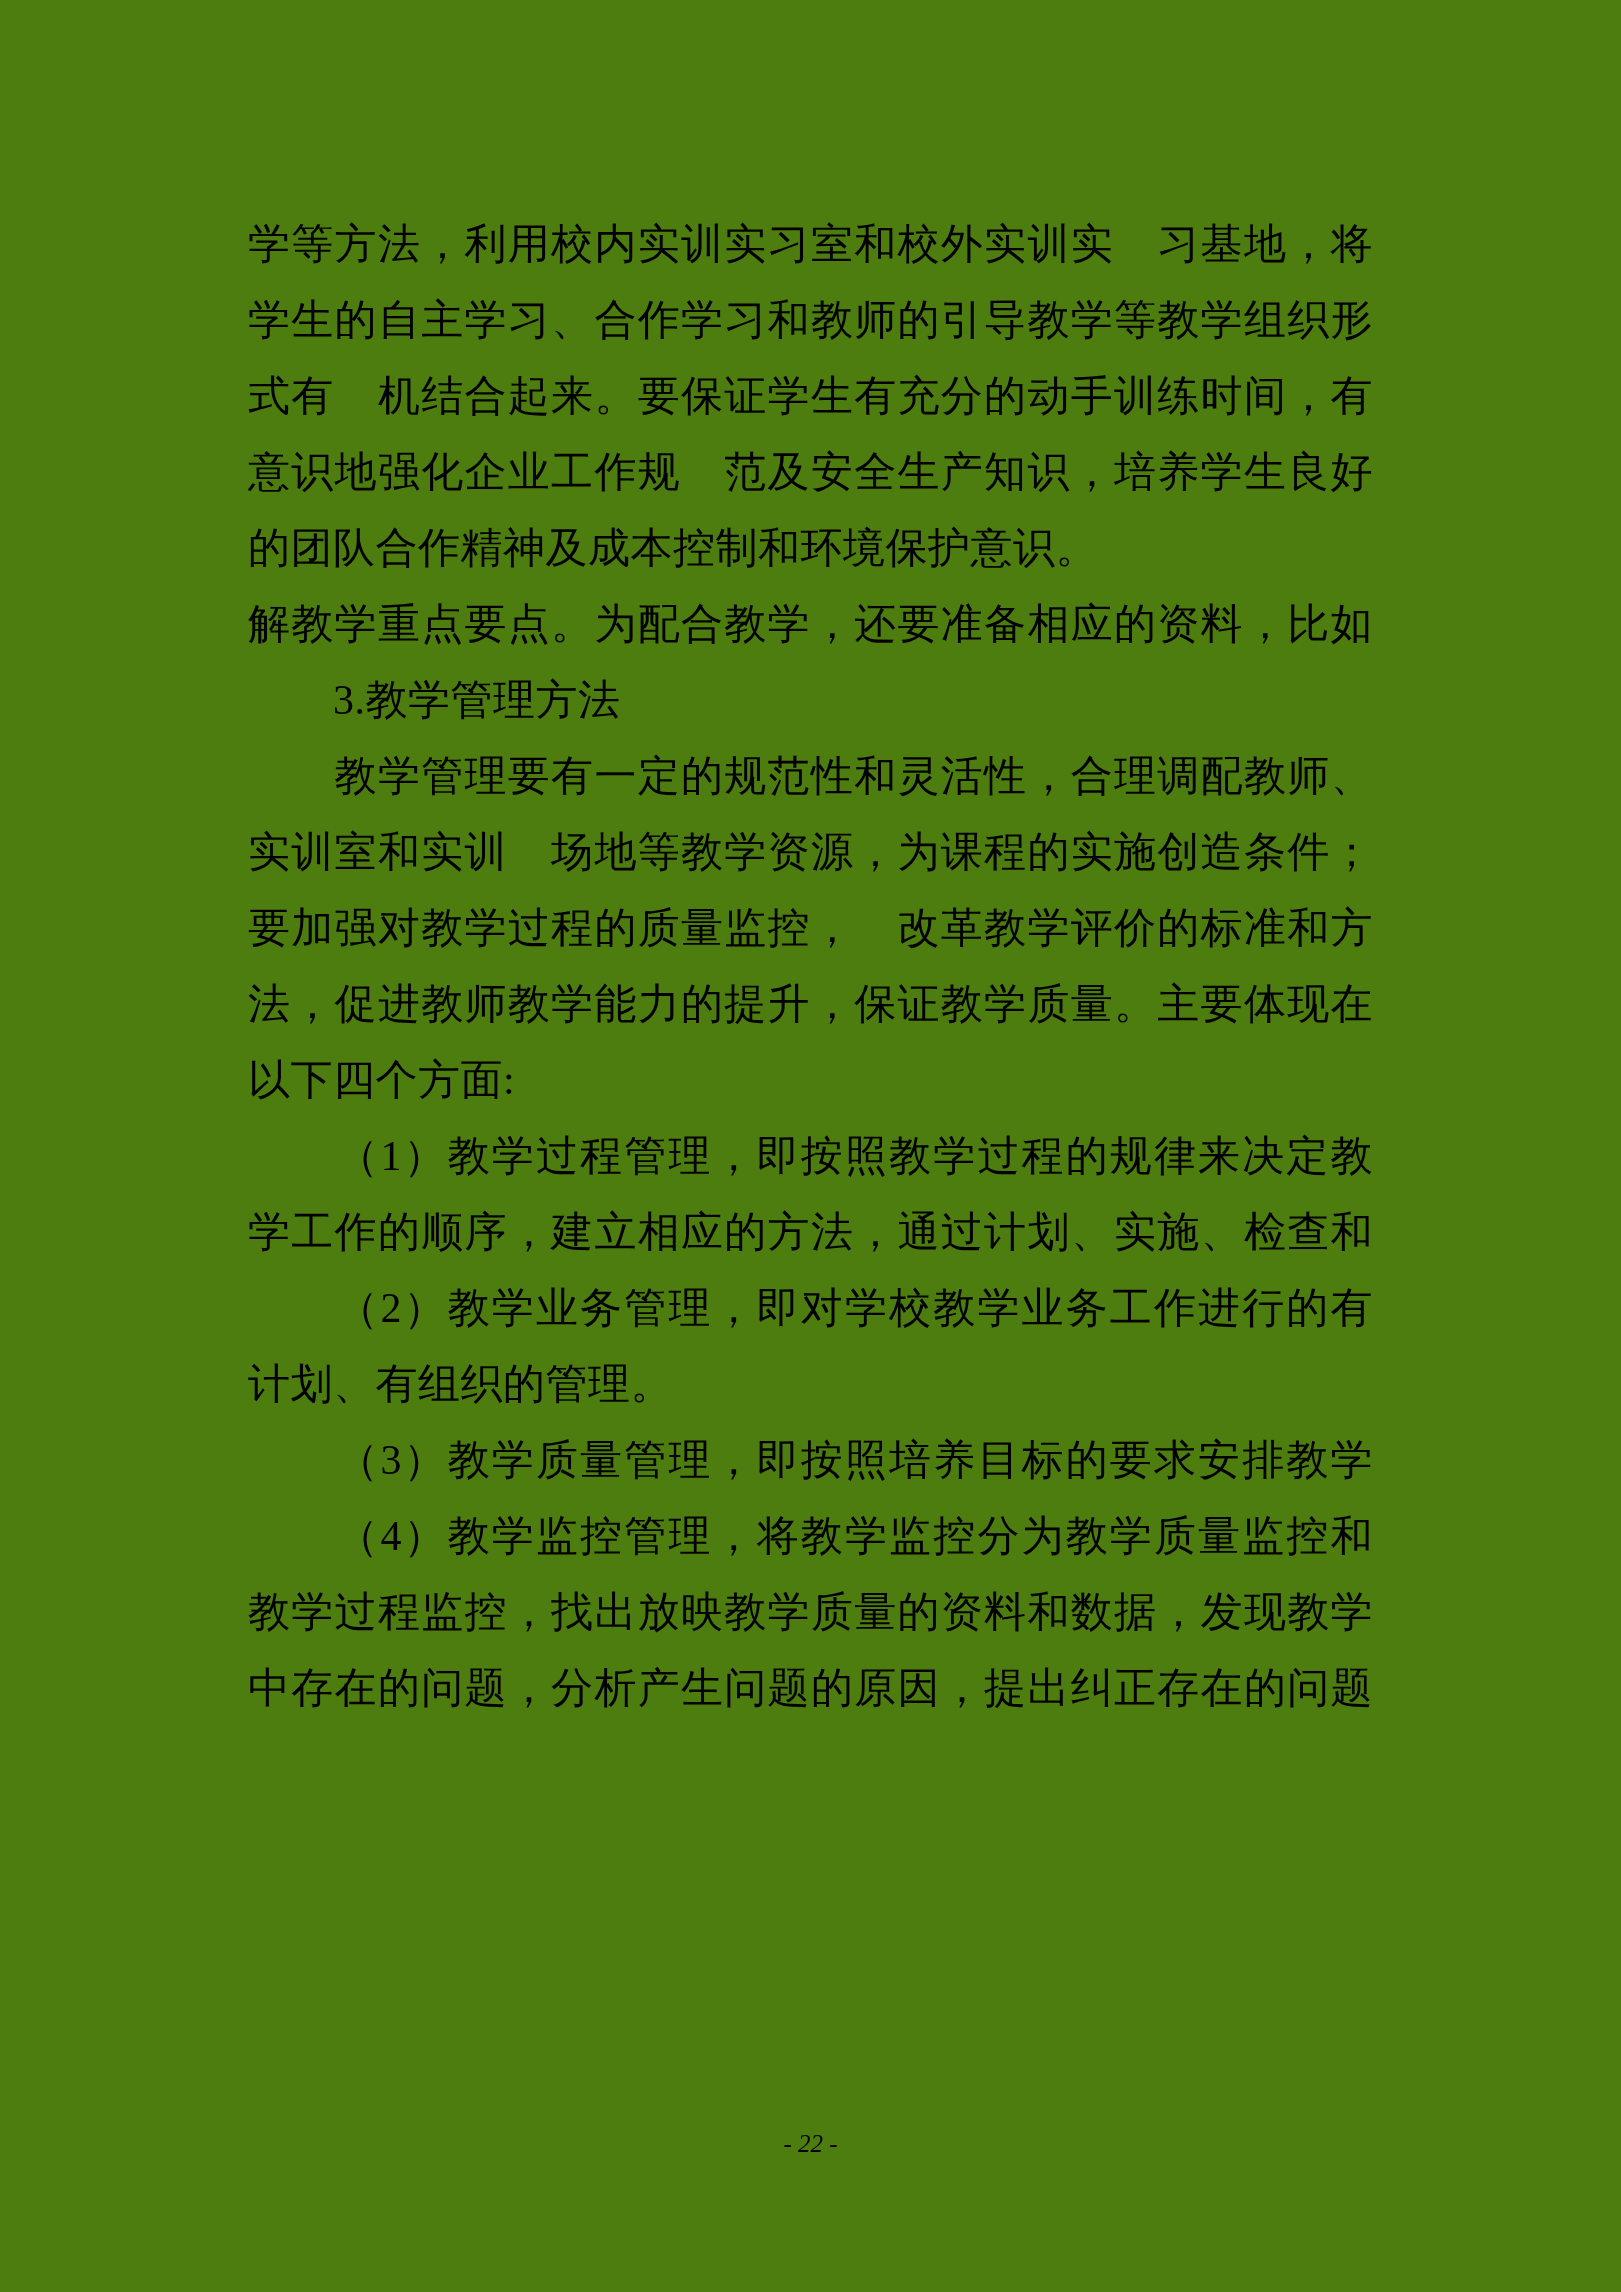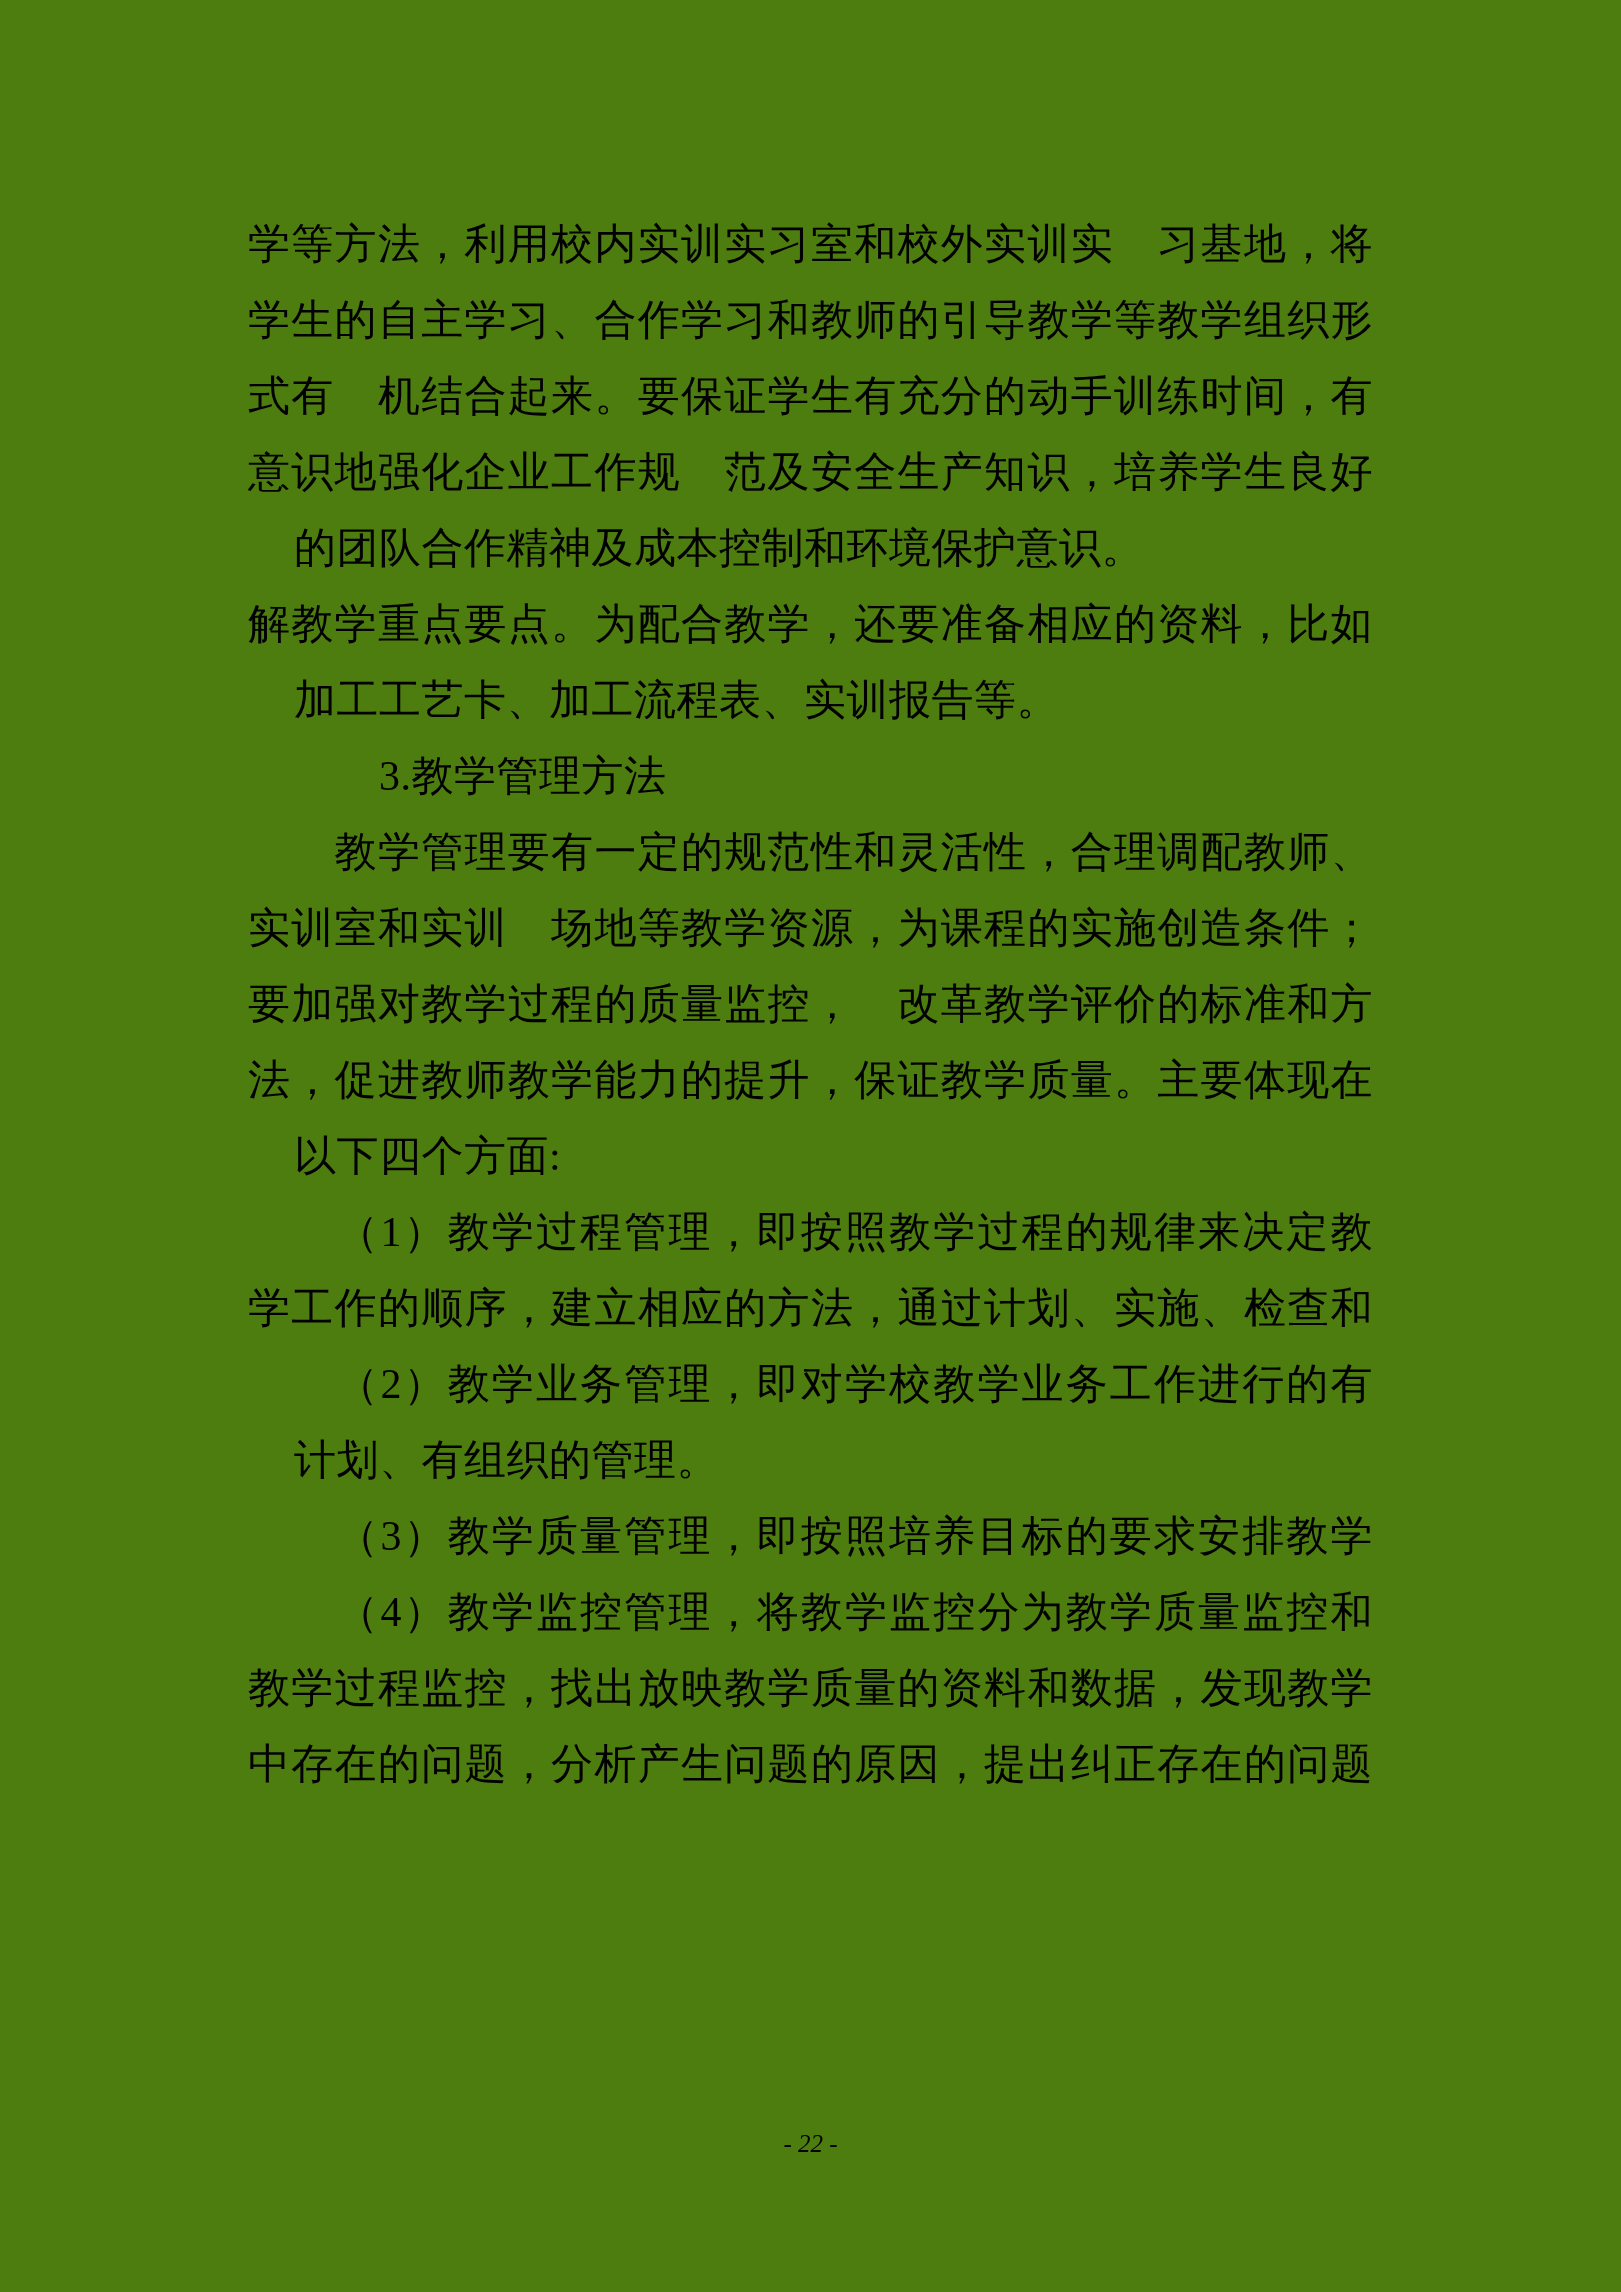--- a/index.html
+++ b/index.html
@@ -28,21 +28,20 @@
     font-size: 42px;
     white-space: pre-wrap;
     overflow: hidden;
     text-align: justify;
     text-align-last: justify;
     text-justify: inter-character;
     letter-spacing: 0.5px;
   }
   .line.para-end {
     text-align-last: left;
-    margin-left: 46px;
   }
   .page-number {
     position: absolute;
     top: 2123px;
     left: 0;
     width: 100%;
     height: 41px;
     line-height: 41px;
     font-size: 25px;
     text-align: center;
@@ -54,21 +53,20 @@
 <body>
 
 <div class="page">
   <div class="doc-body" id="doc-body">
       <div class="line">学等方法，利用校内实训实习室和校外实训实　习基地，将</div>
       <div class="line">学生的自主学习、合作学习和教师的引导教学等教学组织形</div>
       <div class="line">式有　机结合起来。要保证学生有充分的动手训练时间，有</div>
       <div class="line">意识地强化企业工作规　范及安全生产知识，培养学生良好</div>
       <div class="line para-end">的团队合作精神及成本控制和环境保护意识。</div>
       <div class="line">解教学重点要点。为配合教学，还要准备相应的资料，比如</div>
-      <div class="line para-end">加工工艺卡、加工流程表、实训报告等。</div>
       <div class="line para-end">　　3.教学管理方法</div>
       <div class="line">　　教学管理要有一定的规范性和灵活性，合理调配教师、</div>
       <div class="line">实训室和实训　场地等教学资源，为课程的实施创造条件；</div>
       <div class="line">要加强对教学过程的质量监控，　改革教学评价的标准和方</div>
       <div class="line">法，促进教师教学能力的提升，保证教学质量。主要体现在</div>
       <div class="line para-end">以下四个方面:</div>
       <div class="line">　　（1）教学过程管理，即按照教学过程的规律来决定教</div>
       <div class="line">学工作的顺序，建立相应的方法，通过计划、实施、检查和</div>
       <div class="line">　　（2）教学业务管理，即对学校教学业务工作进行的有</div>
       <div class="line para-end">计划、有组织的管理。</div>

